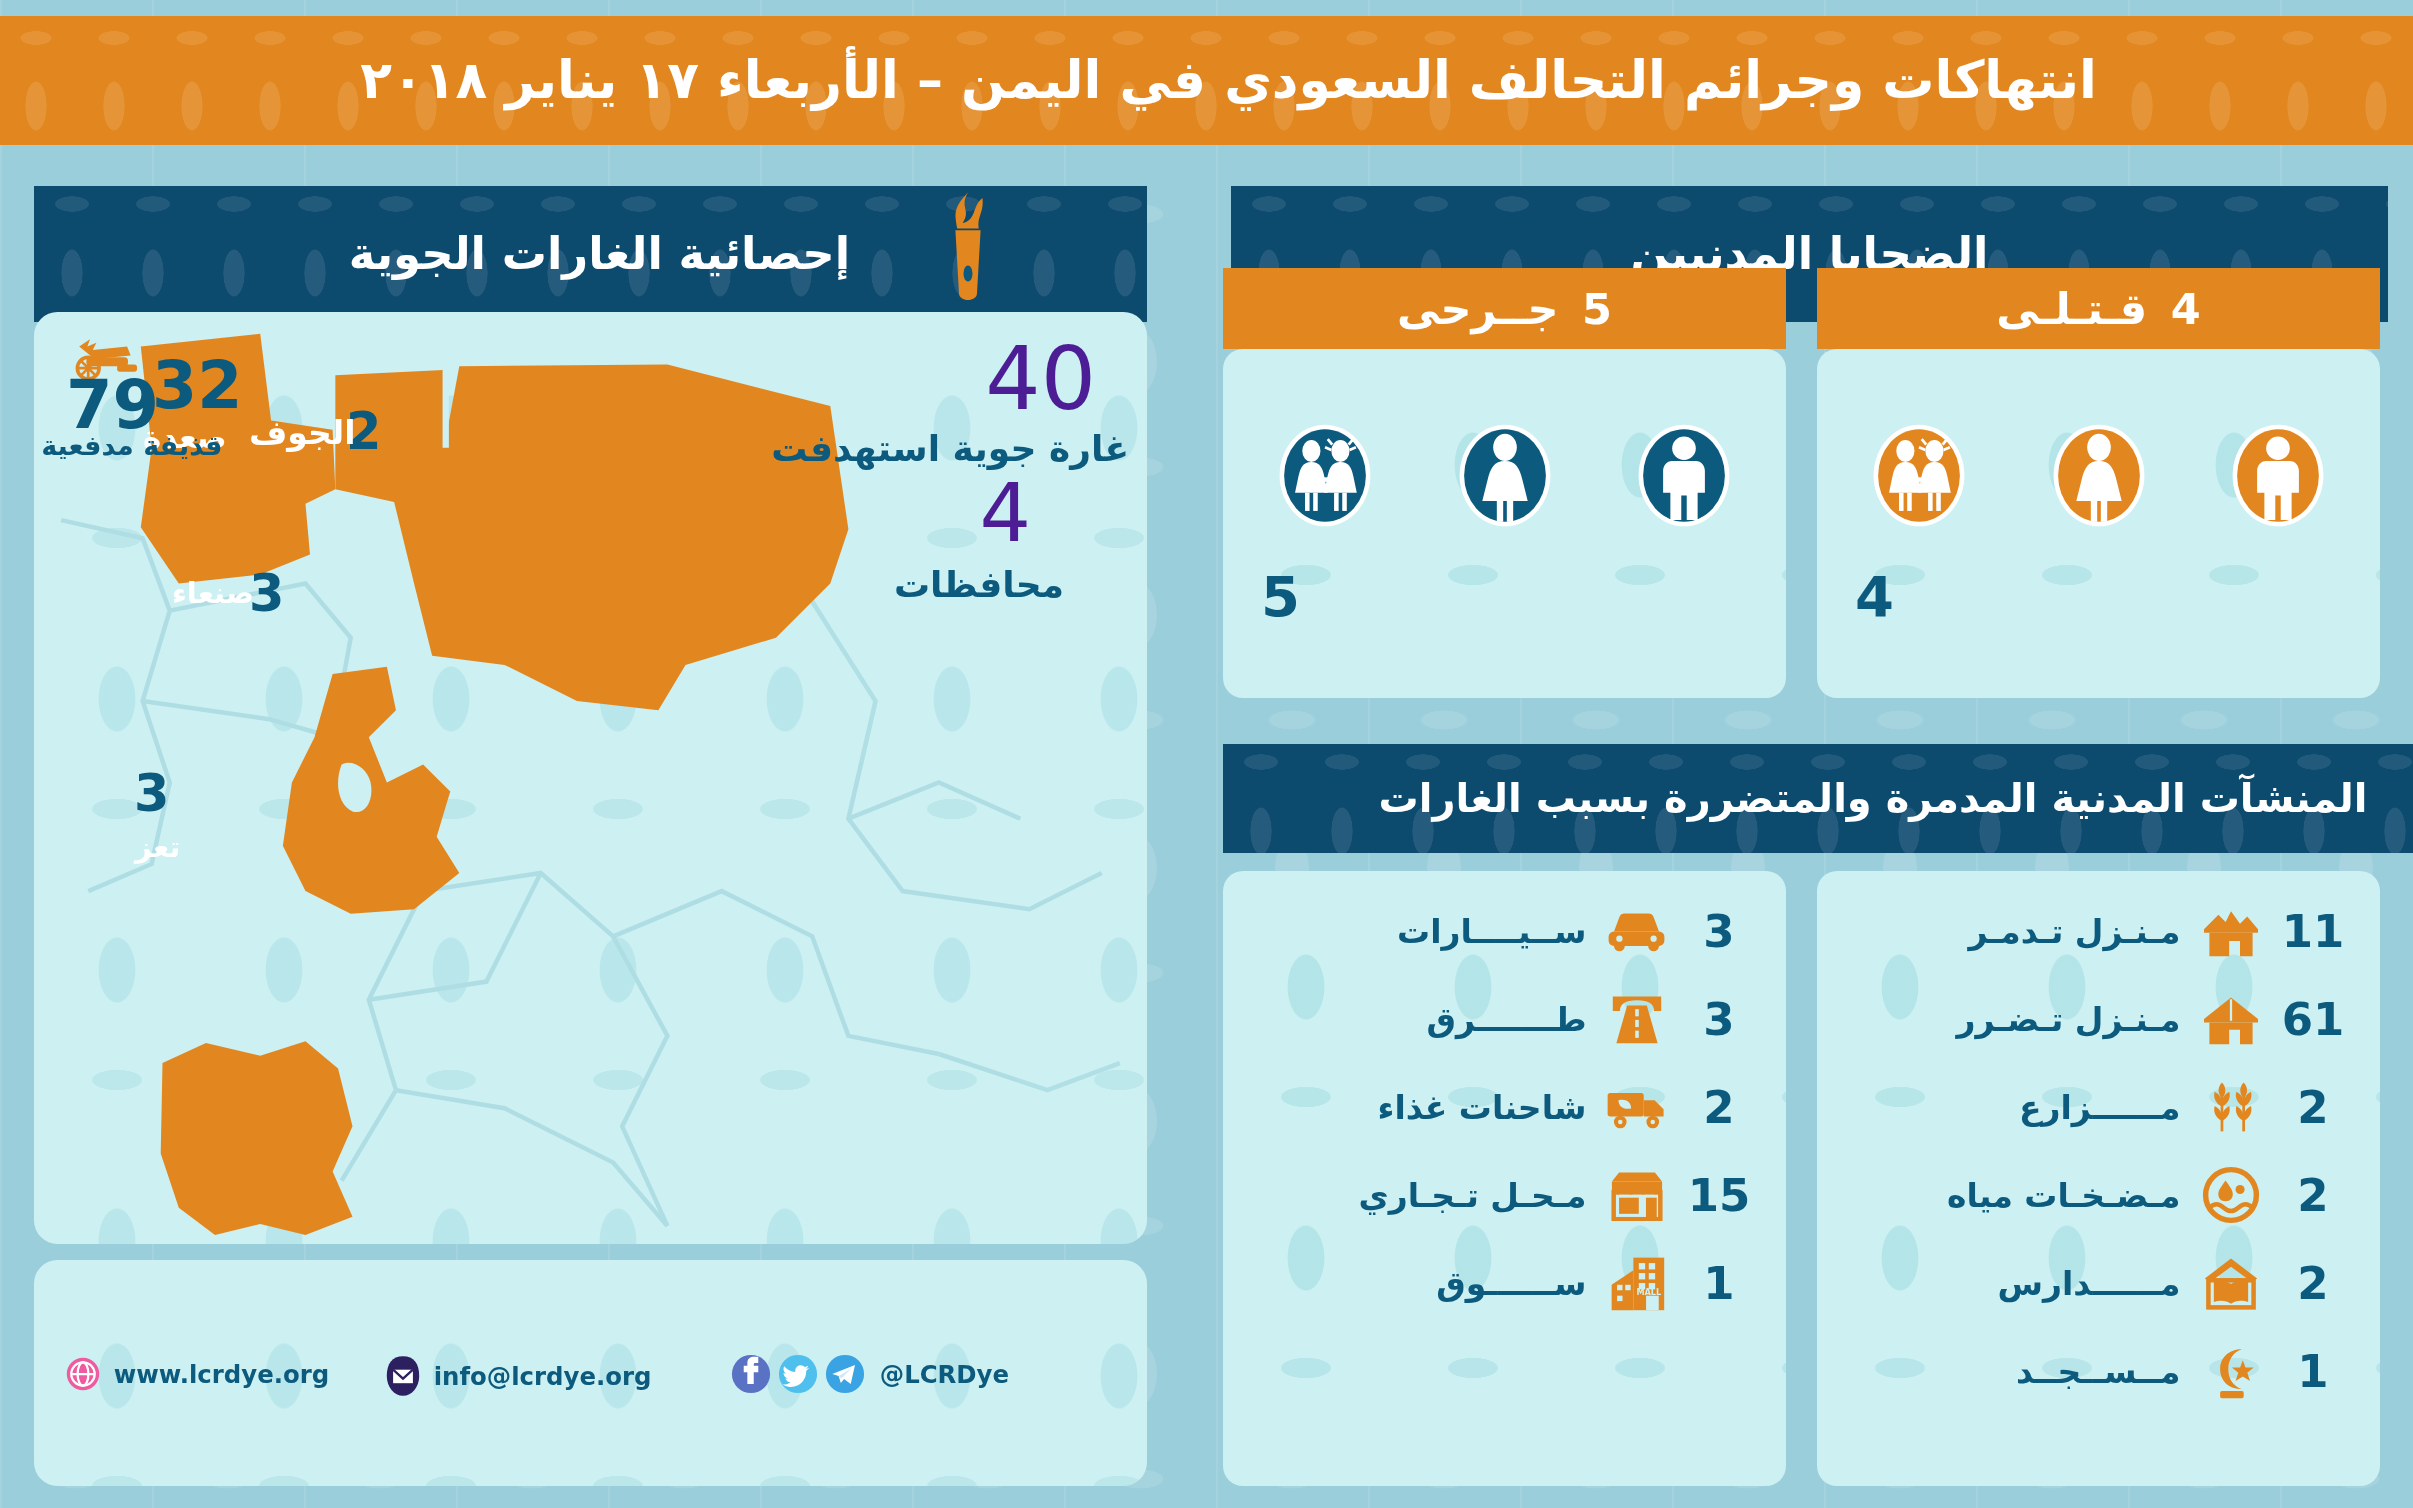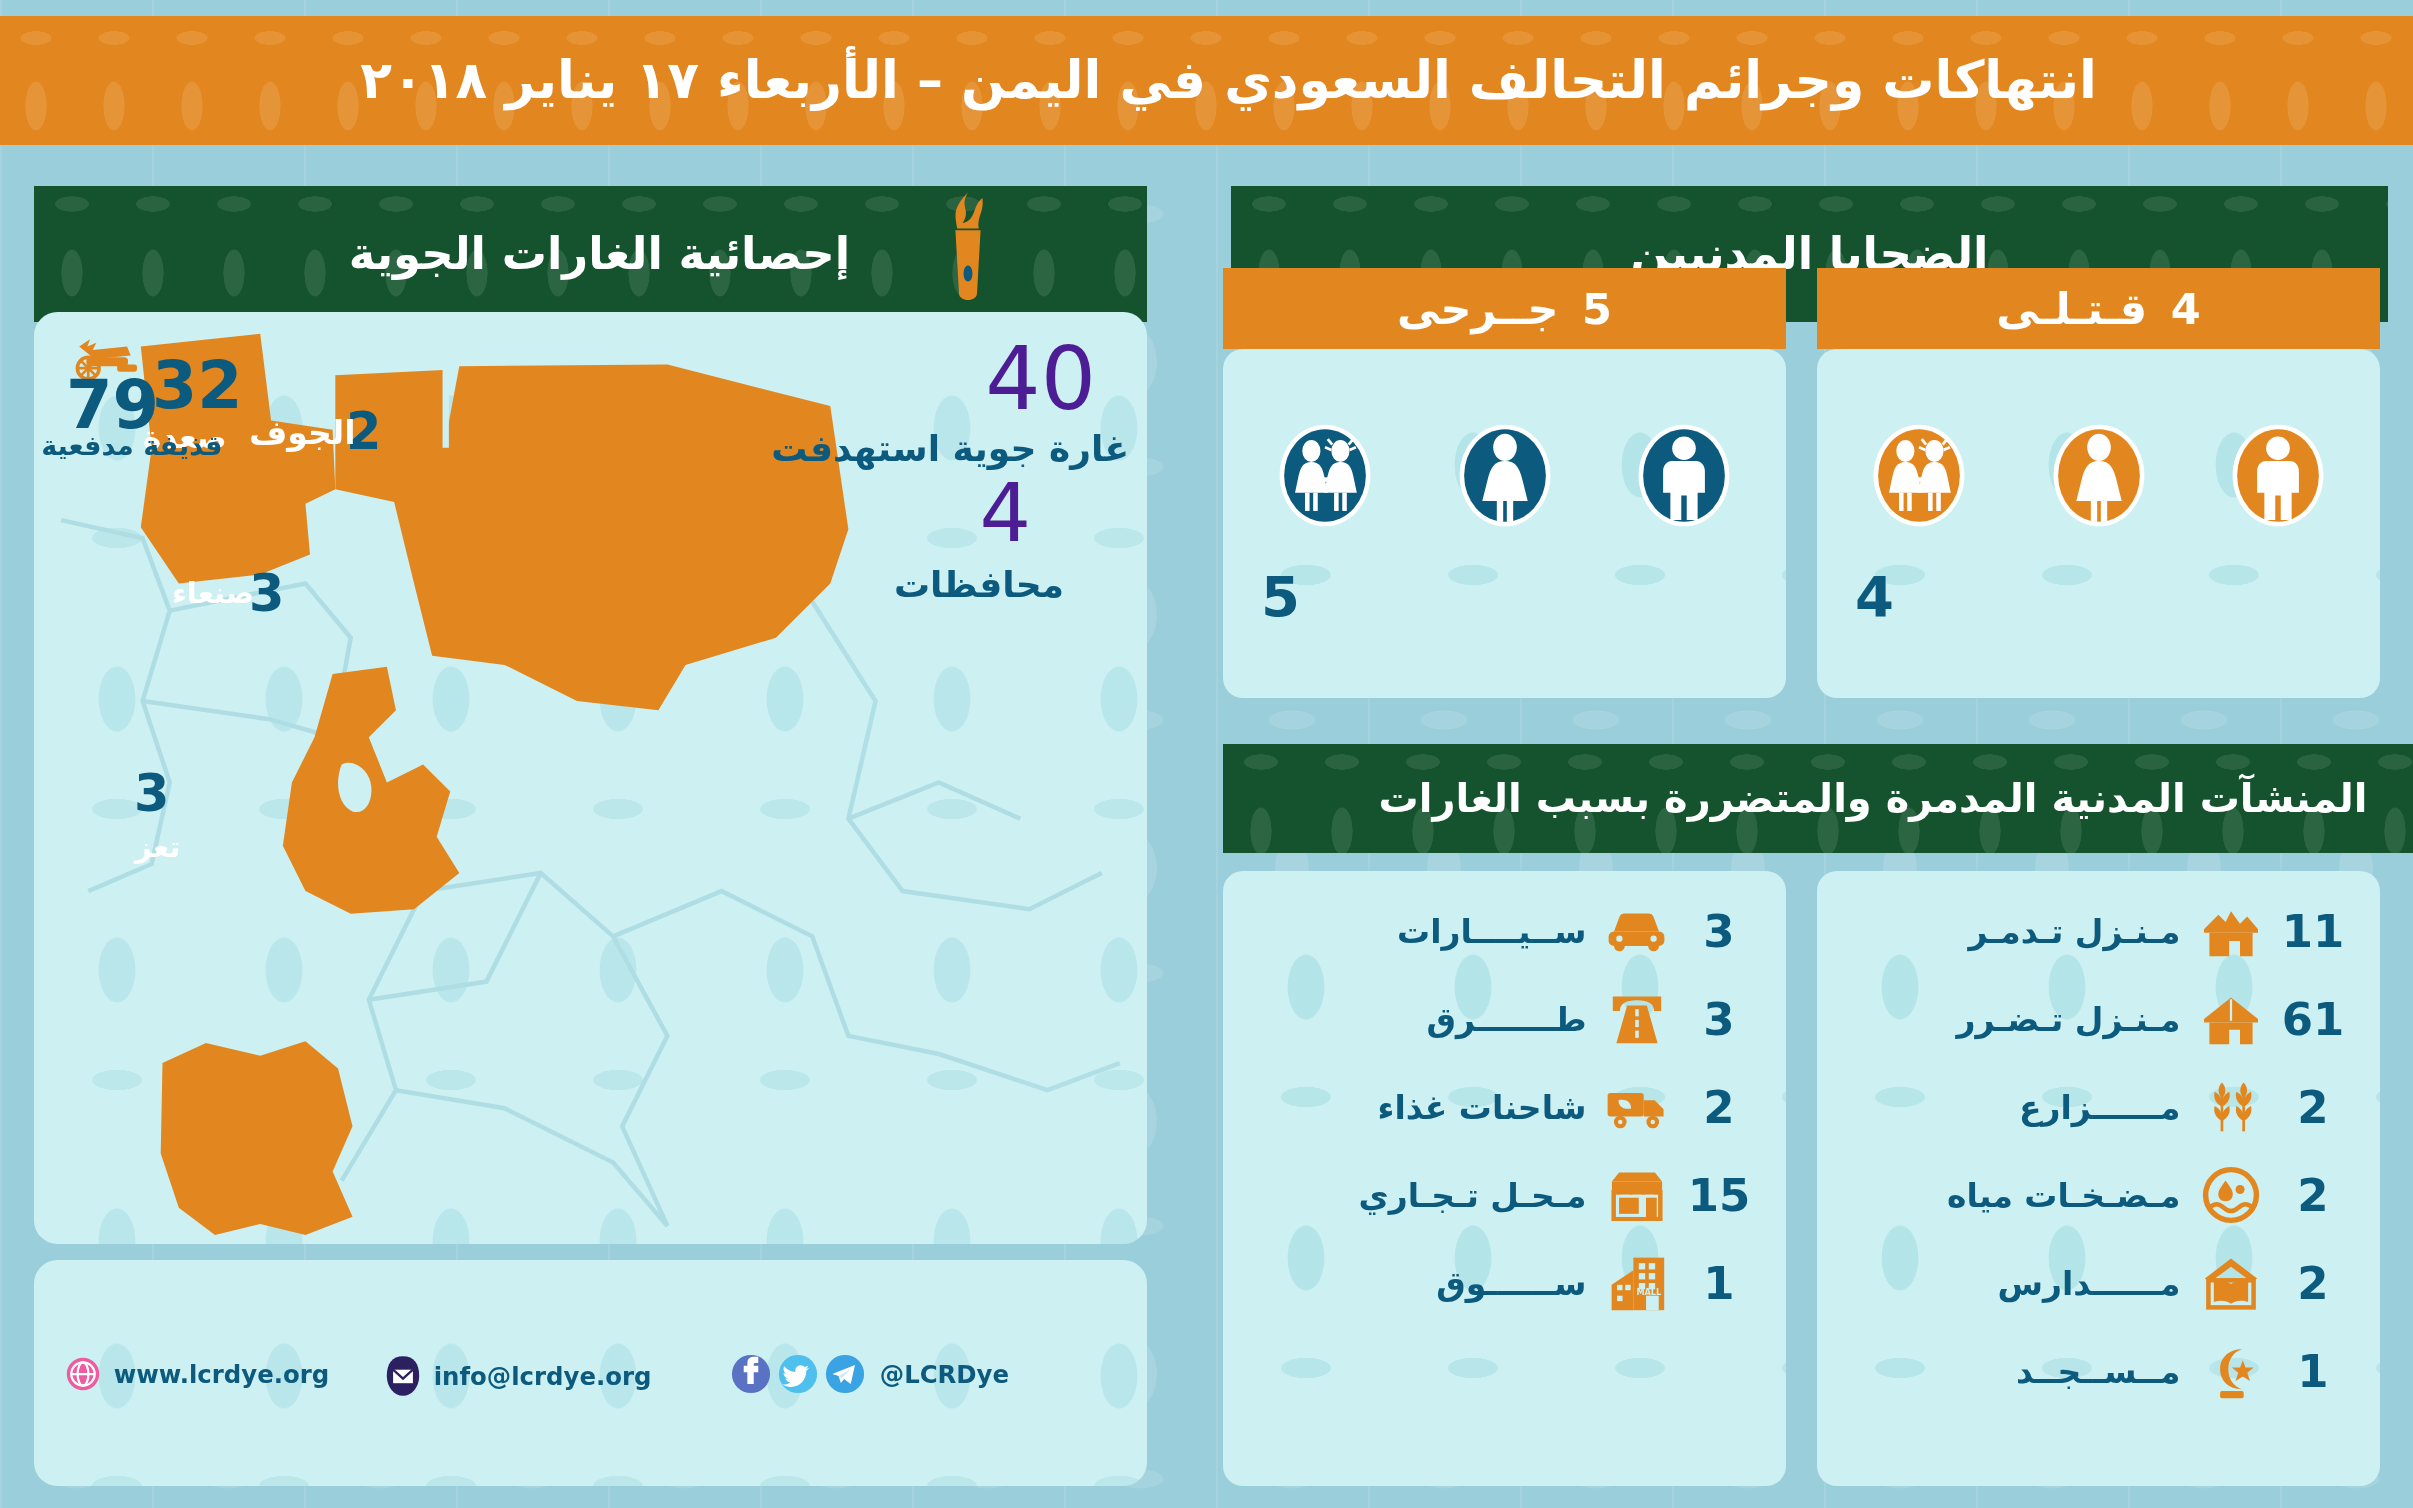--- a/index.html
+++ b/index.html
@@ -33,21 +33,21 @@
     opacity:.55;
   }
   #title-text {
     position:relative; z-index:2;
     text-align:center; color:#fff;
     font-size:52px; font-weight:bold; line-height:129px;
     white-space:nowrap; letter-spacing:-0.9px;margin-left:44px;
   }
   
   .panel-head {
-    position:absolute; background:#14532d; overflow:hidden;
+    position:absolute; background:#0c4a6e; overflow:hidden;
   }
   .panel-head .ht {
     position:relative; z-index:2;
     color:#fff; font-weight:bold; text-align:center; white-space:nowrap;
   }
   .panel-head .wmx {
     position:absolute; inset:0;
     background-image:
       radial-gradient(ellipse 23.5px 52px at 38px 87px, rgba(255,255,255,0.10) 0 44%, rgba(0,0,0,0) 46%),
       radial-gradient(ellipse 36px 16.3px at 38px 18px, rgba(255,255,255,0.09) 0 46%, rgba(0,0,0,0) 48%);

